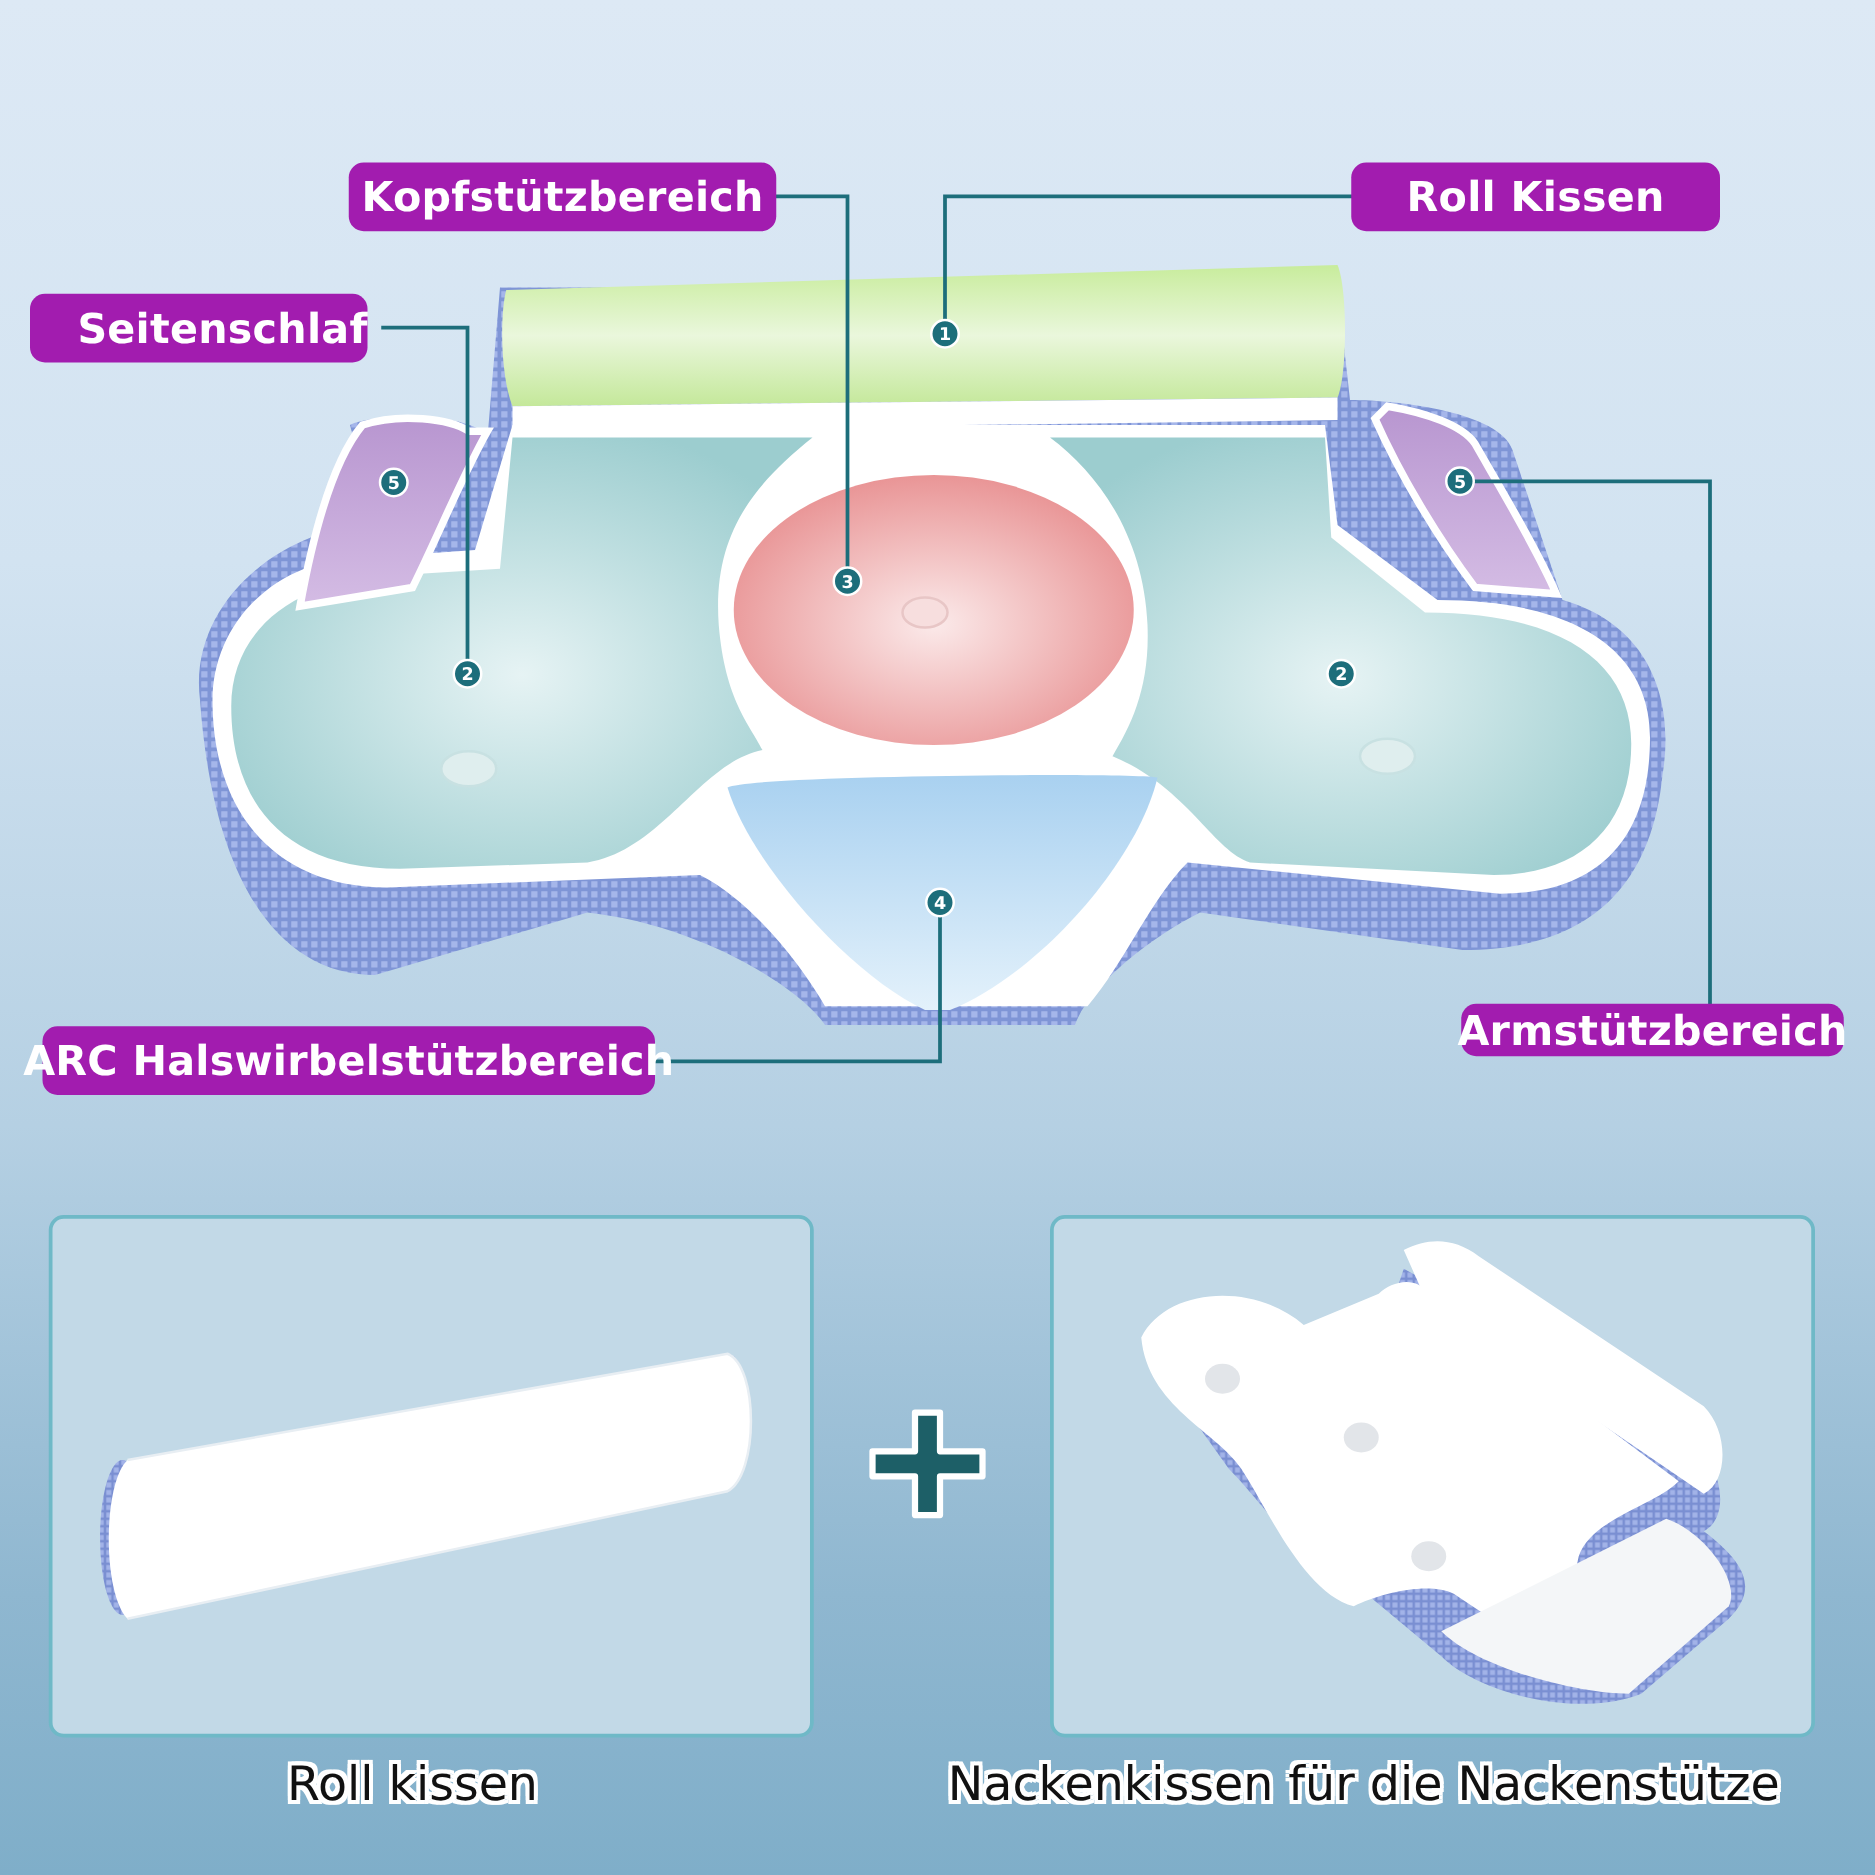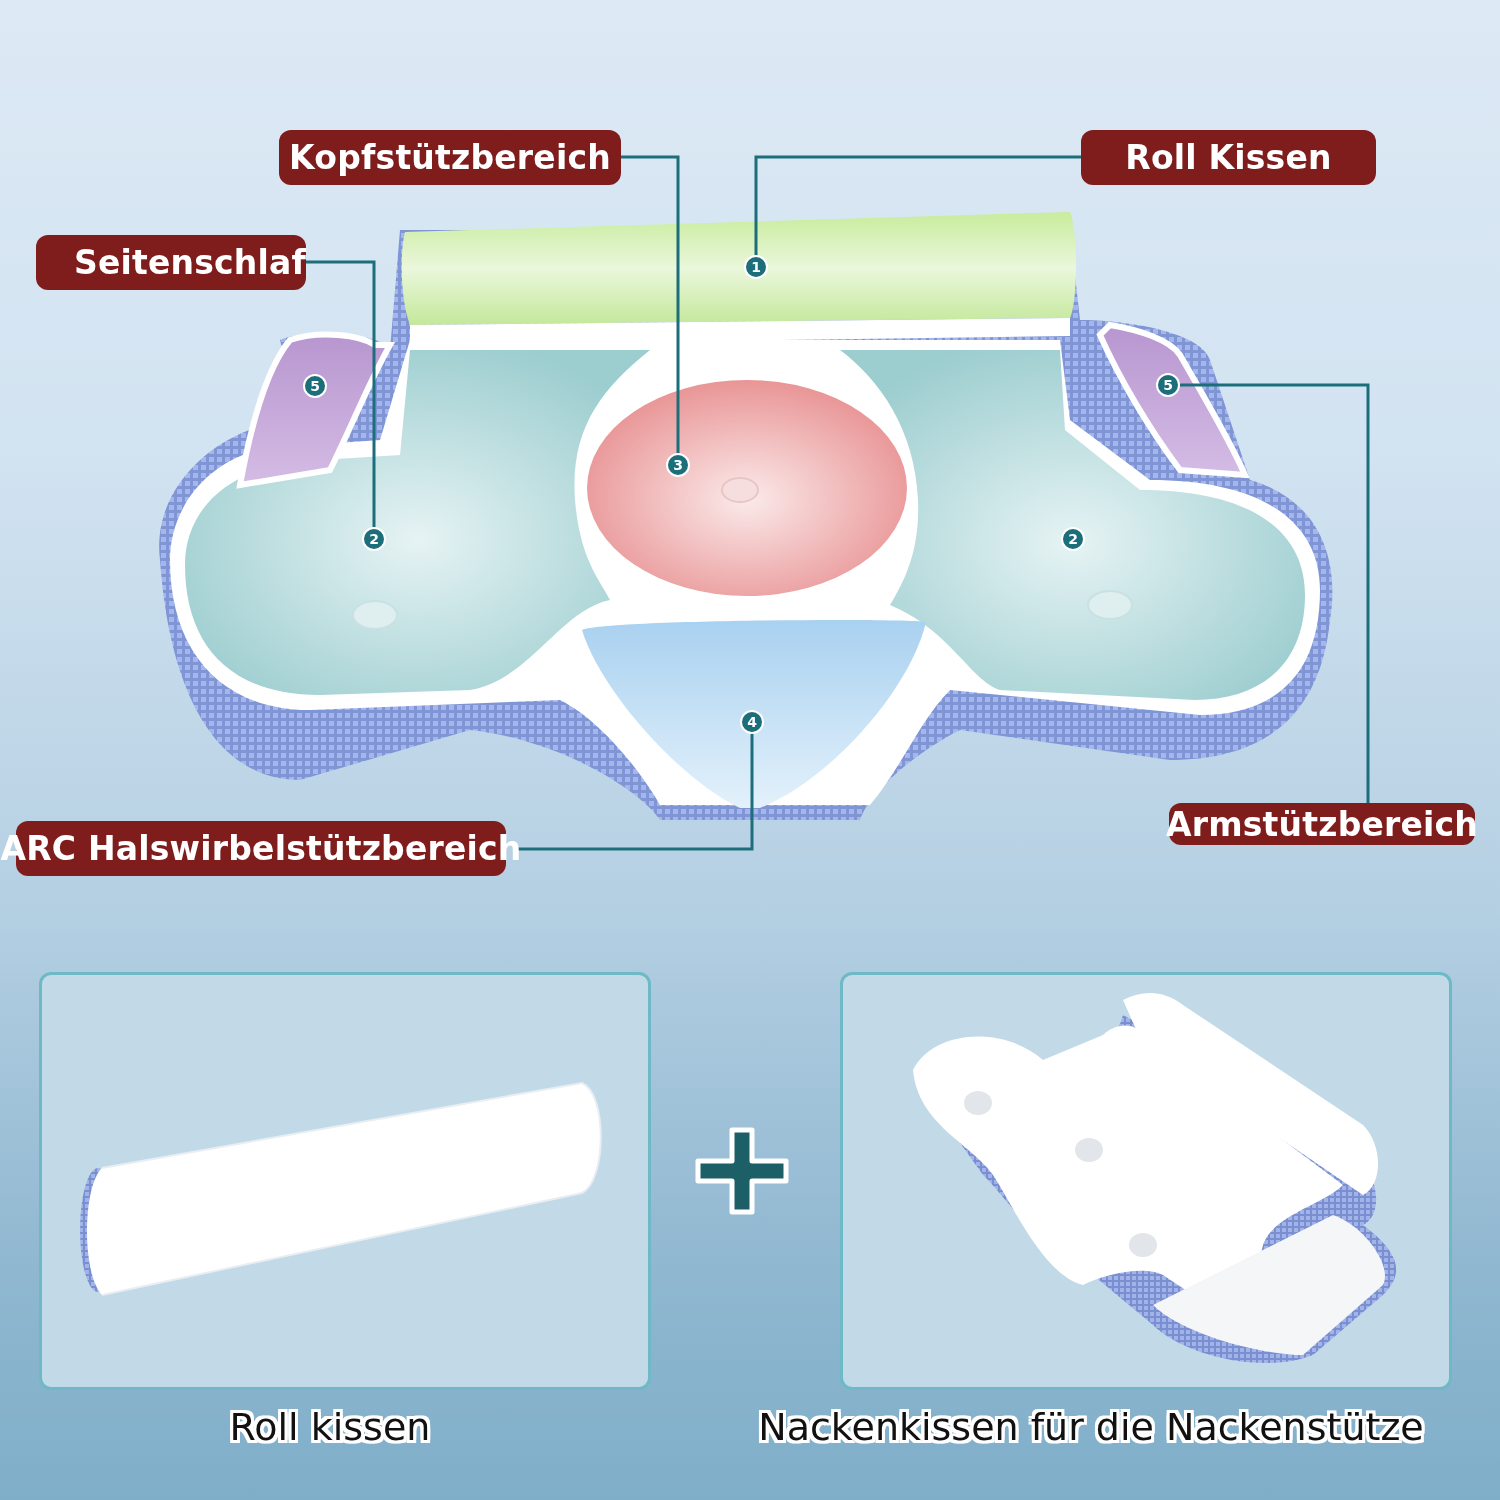--- a/index.html
+++ b/index.html
@@ -2,21 +2,21 @@
 <html><head>
 <meta charset="utf-8">
 <style>
   html, body { margin:0; padding:0; }
   body {
     width:1500px; height:1500px; position:relative; overflow:hidden;
     background: linear-gradient(180deg, #dde9f5 0%, #d2e3f1 30%, #b5d0e3 60%, #8fb7d0 85%, #7faec9 100%);
     font-family: "DejaVu Sans", sans-serif;
   }
   .label {
-    position:absolute; background:#7f1d1d; color:#fff; border-radius:12px;
+    position:absolute; background:#a21caf; color:#fff; border-radius:12px;
     font-weight:bold; font-size:33px; display:flex; align-items:center; justify-content:center;
     box-sizing:border-box; white-space:nowrap; letter-spacing:0.2px;
     font-family: "DejaVu Sans", sans-serif;
   }
   svg.main { position:absolute; left:0; top:0; }
   .panel {
     position:absolute; border:3px solid #6fb9c7; border-radius:12px; background:#c2d9e7; box-sizing:border-box;
   }
   .caption {
     position:absolute; font-size:38px; color:#111; text-align:center; white-space:nowrap;
@@ -113,22 +113,22 @@
     <text class="marker-text" x="315" y="391" text-anchor="middle">5</text>
   </g>
   <g>
     <circle cx="1168" cy="385" r="11" fill="#1d6e7b" stroke="#fff" stroke-width="2"></circle>
     <text class="marker-text" x="1168" y="390" text-anchor="middle">5</text>
   </g>
 </svg>
 
 <div class="label" style="left:279px; top:130px; width:342px; height:55px;">Kopfstützbereich</div>
 <div class="label" style="left:1081px; top:130px; width:295px; height:55px;">Roll Kissen</div>
-<div class="label" style="left:36px; top:235px; width:270px; height:55px;padding-left:38px;">Seitenschlaf</div>
-<div class="label" style="left:16px; top:821px; width:490px; height:55px;">ARC Halswirbelstützbereich</div>
+<div class="label" style="left:24px; top:235px; width:270px; height:55px;padding-left:38px;">Seitenschlaf</div>
+<div class="label" style="left:34px; top:821px; width:490px; height:55px;">ARC Halswirbelstützbereich</div>
 <div class="label" style="left:1169px; top:803px; width:306px; height:42px;">Armstützbereich</div>
 
 <div class="panel" style="left:39px; top:972px; width:612px; height:418px;">
   <svg width="606" height="412" viewBox="0 0 606 412">
     <defs>
       <pattern id="mesh2" width="6" height="6" patternUnits="userSpaceOnUse">
         <rect width="6" height="6" fill="#7a8fd2"></rect>
         <rect x="1" y="1" width="4" height="4" fill="#a2b3e8"></rect>
       </pattern>
     </defs>

